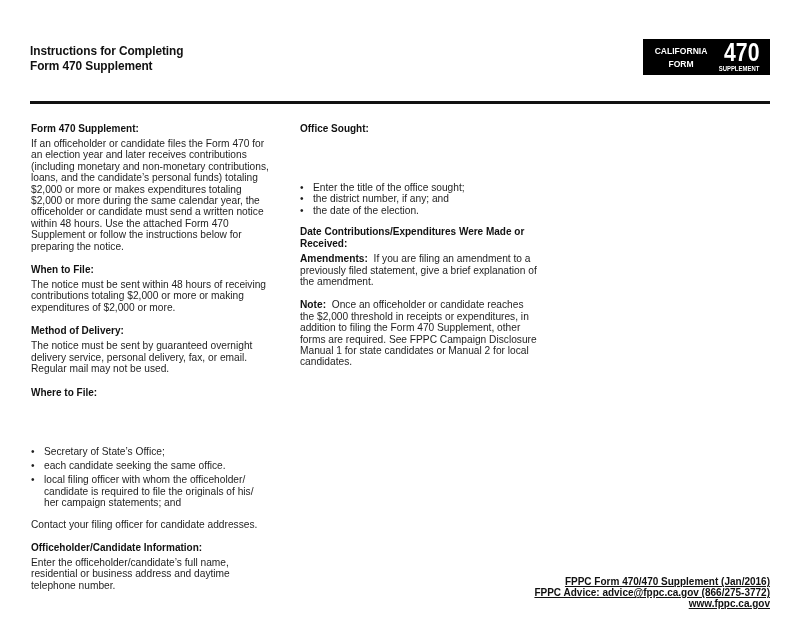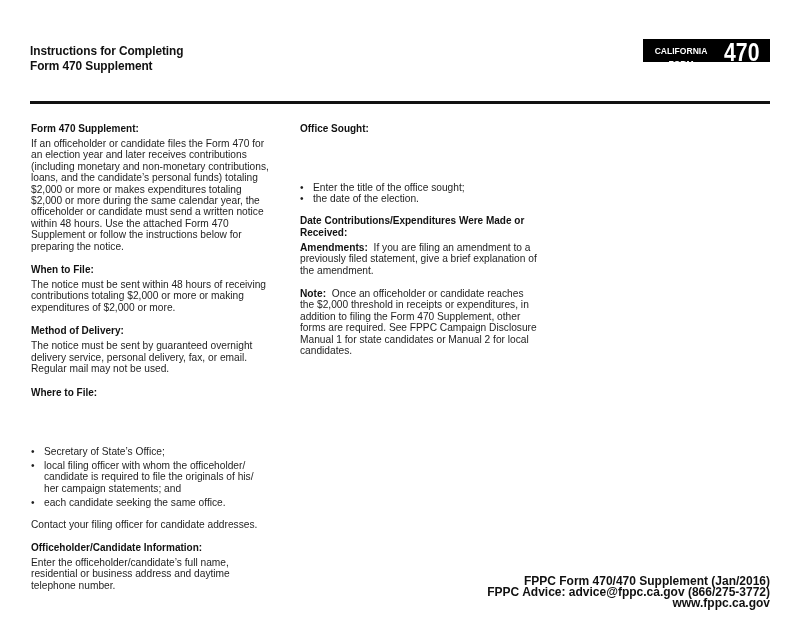--- a/index.html
+++ b/index.html
@@ -9,21 +9,21 @@
     .title {
       position: absolute; left: 30px; top: 43px;
       font-family: "Liberation Sans", sans-serif;
       font-weight: bold; font-size: 13.5px; line-height: 15px;
       color: #111; transform: scaleX(0.88); transform-origin: left top;
       letter-spacing: -0.1px;
     }
     .title span { display: block; white-space: nowrap; }
 
     .badge {
-      position: absolute; left: 643px; top: 39px; width: 127px; height: 23px;
+      position: absolute; left: 643px; top: 39px; width: 127px; height: 36px;
       background: #000; color: #fff;
     }
     .badge .ca {
       position: absolute; left: 8px; top: 5px; width: 60px;
       font-weight: bold; font-size: 9.5px; line-height: 13px; text-align: center;
       transform: scaleX(0.9); transform-origin: center top;
     }
     .badge .num {
       position: absolute; left: 78px; top: 0px; width: 40px;
       font-weight: bold; font-size: 25px; line-height: 26px; text-align: center;
@@ -48,21 +48,21 @@
 
     .bullets { list-style: none; margin-bottom: 10px; margin-top: 47px; }
     .bullets li { position: relative; padding-left: 13px; margin-bottom: 3px; }
     .bullets li::before { content: "\2022"; position: absolute; left: 0; top: 0; }
     .bullets.compact li { margin-bottom: 0; }
 
     .inline-h { font-weight: bold; color: #111; }
 
     .footer {
       position: absolute; right: 30px; top: 576px; text-align: right;
-      font-weight: bold; font-size: 12px; line-height: 11px; color: #111;
+      font-weight: bold; font-size: 10px; line-height: 11px; color: #111; text-decoration: underline;
     }
     .footer div { white-space: nowrap; }
   </style>
 </head>
 <body>
 
 <div class="title">
   <span>Instructions for Completing</span>
   <span>Form 470 Supplement</span>
 </div>
@@ -91,37 +91,38 @@
 
   <section>
     <div class="h">Method of Delivery:</div>
     <div class="p">The notice must be sent by guaranteed overnight delivery service, personal delivery, fax, or email. Regular mail may not be used.</div>
   </section>
 
   <section>
     <div class="h">Where to File:</div>
     <ul class="bullets">
       <li>Secretary of State’s Office;</li>
+      <li>each candidate seeking the same office.</li>
       <li>local filing officer with whom the officeholder/ candidate is required to file the originals of his/ her campaign statements; and</li>
-      <li>each candidate seeking the same office.</li>
     </ul>
     <div class="p">Contact your filing officer for candidate addresses.</div>
   </section>
 
   <section>
     <div class="h">Officeholder/Candidate Information:</div>
     <div class="p">Enter the officeholder/candidate’s full name, residential or business address and daytime telephone number.</div>
   </section>
 </div>
 
 <div class="col right">
   <section>
     <div class="h">Office Sought:</div>
     <ul class="bullets compact">
       <li>Enter the title of the office sought;</li>
+      <li>the district number, if any; and</li>
       <li>the date of the election.</li>
     </ul>
   </section>
 
   <section>
     <div class="h">Date Contributions/Expenditures Were Made or Received:</div>
   </section>
 
   <section class="p">
     <span class="inline-h">Amendments:</span>&nbsp;

